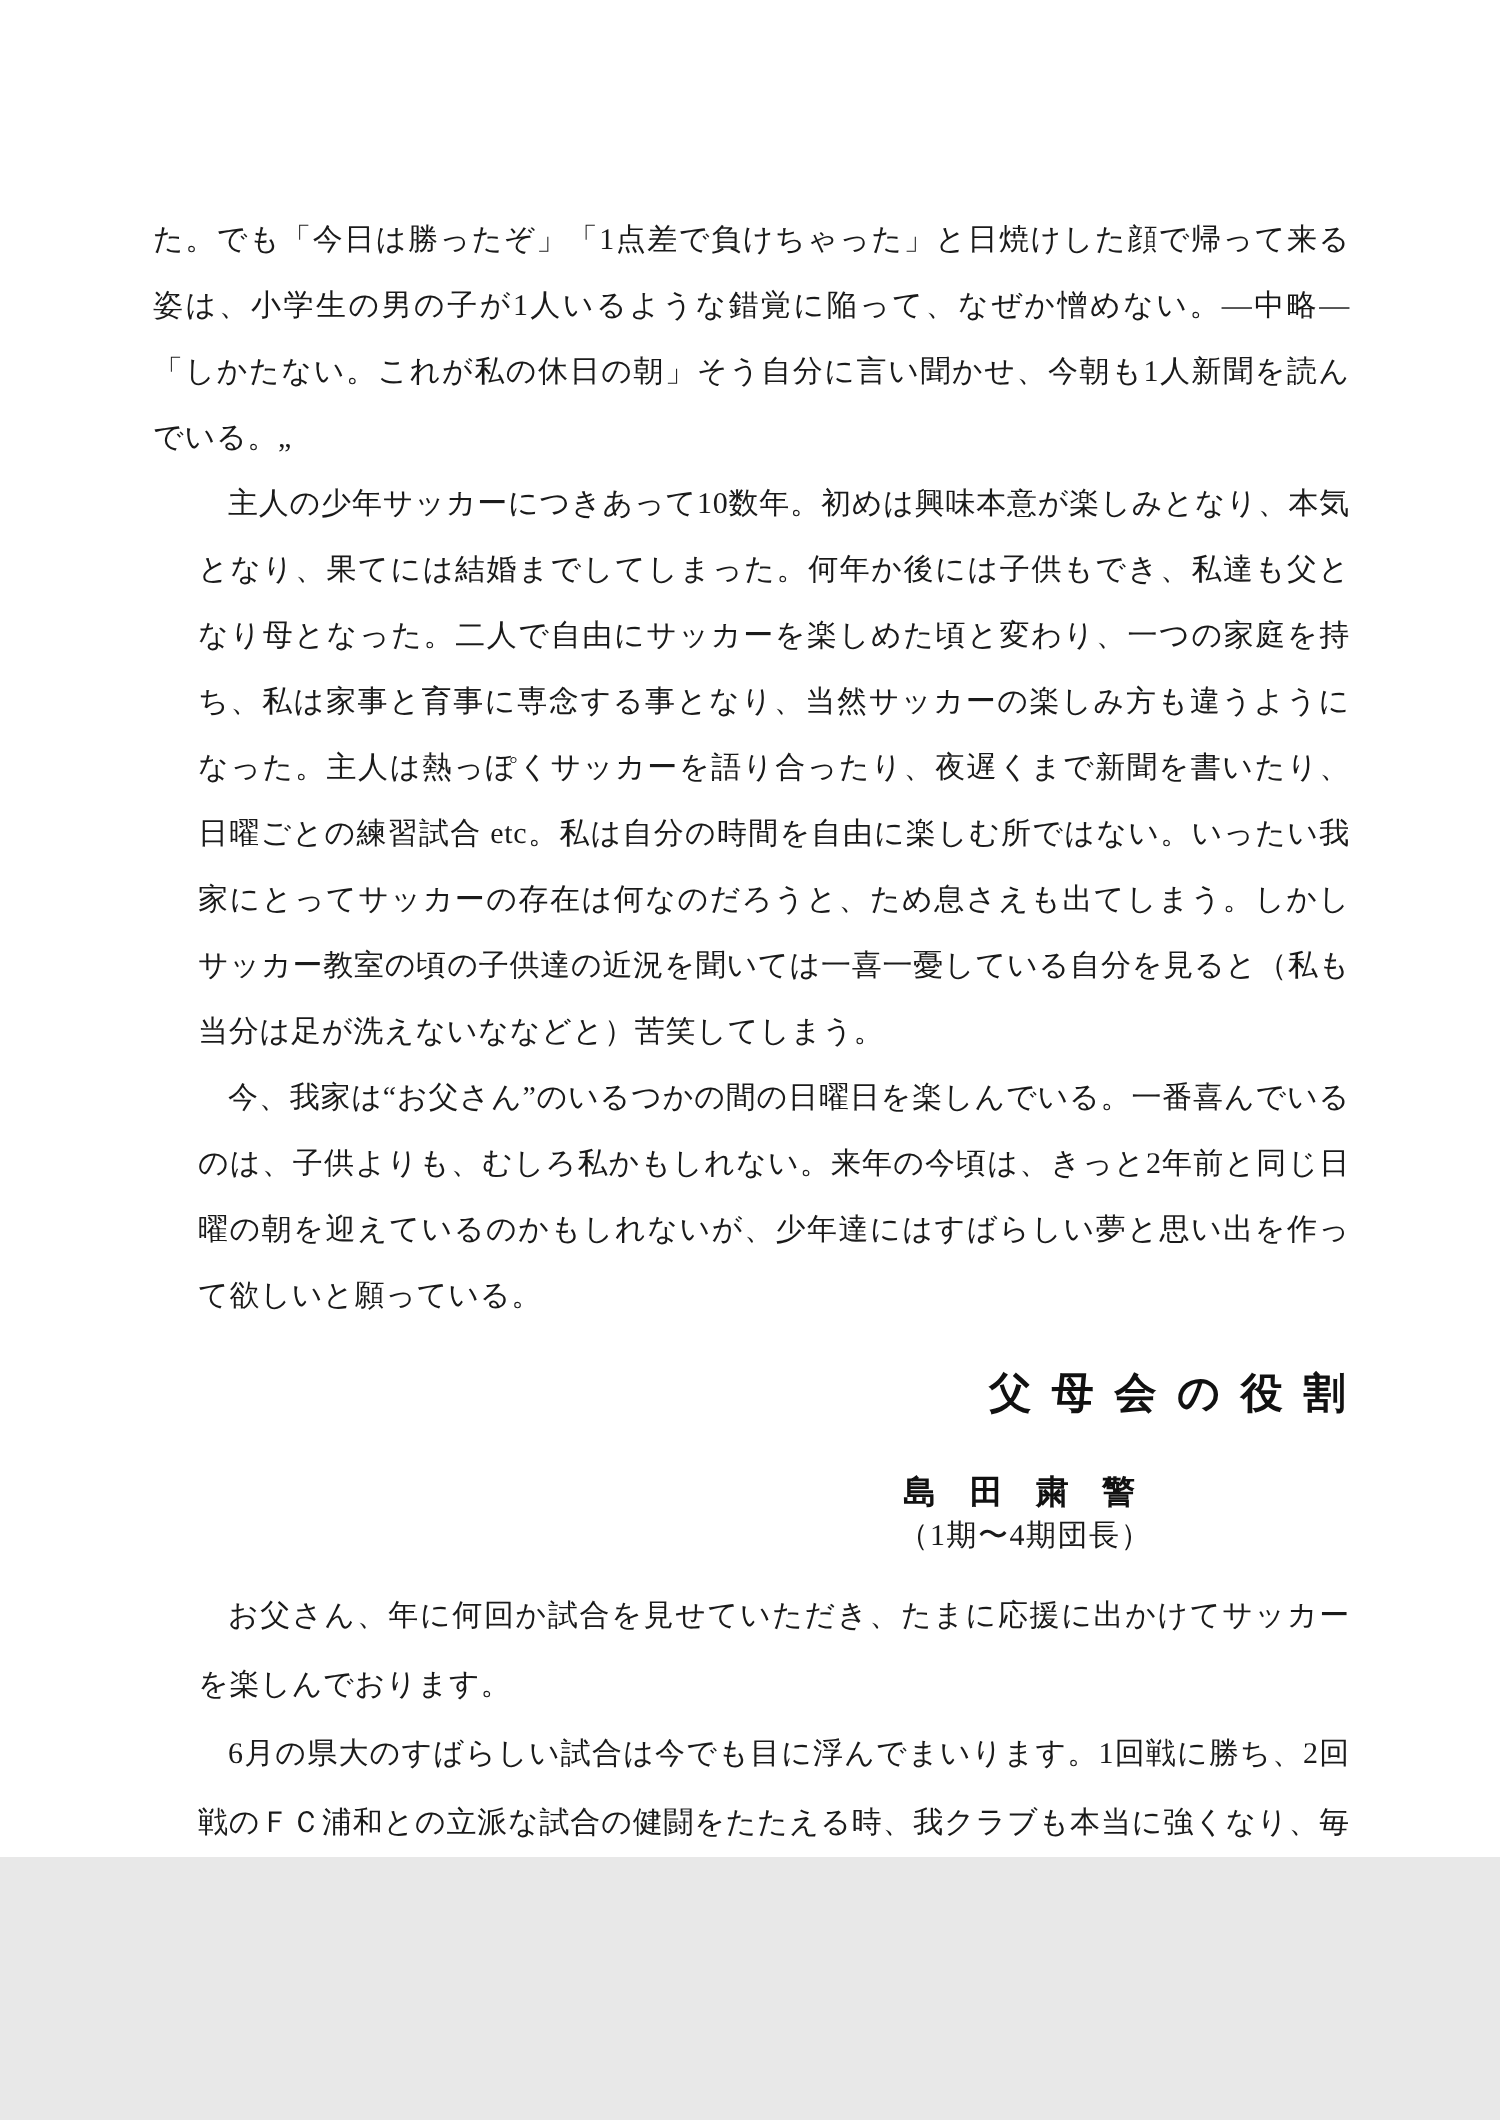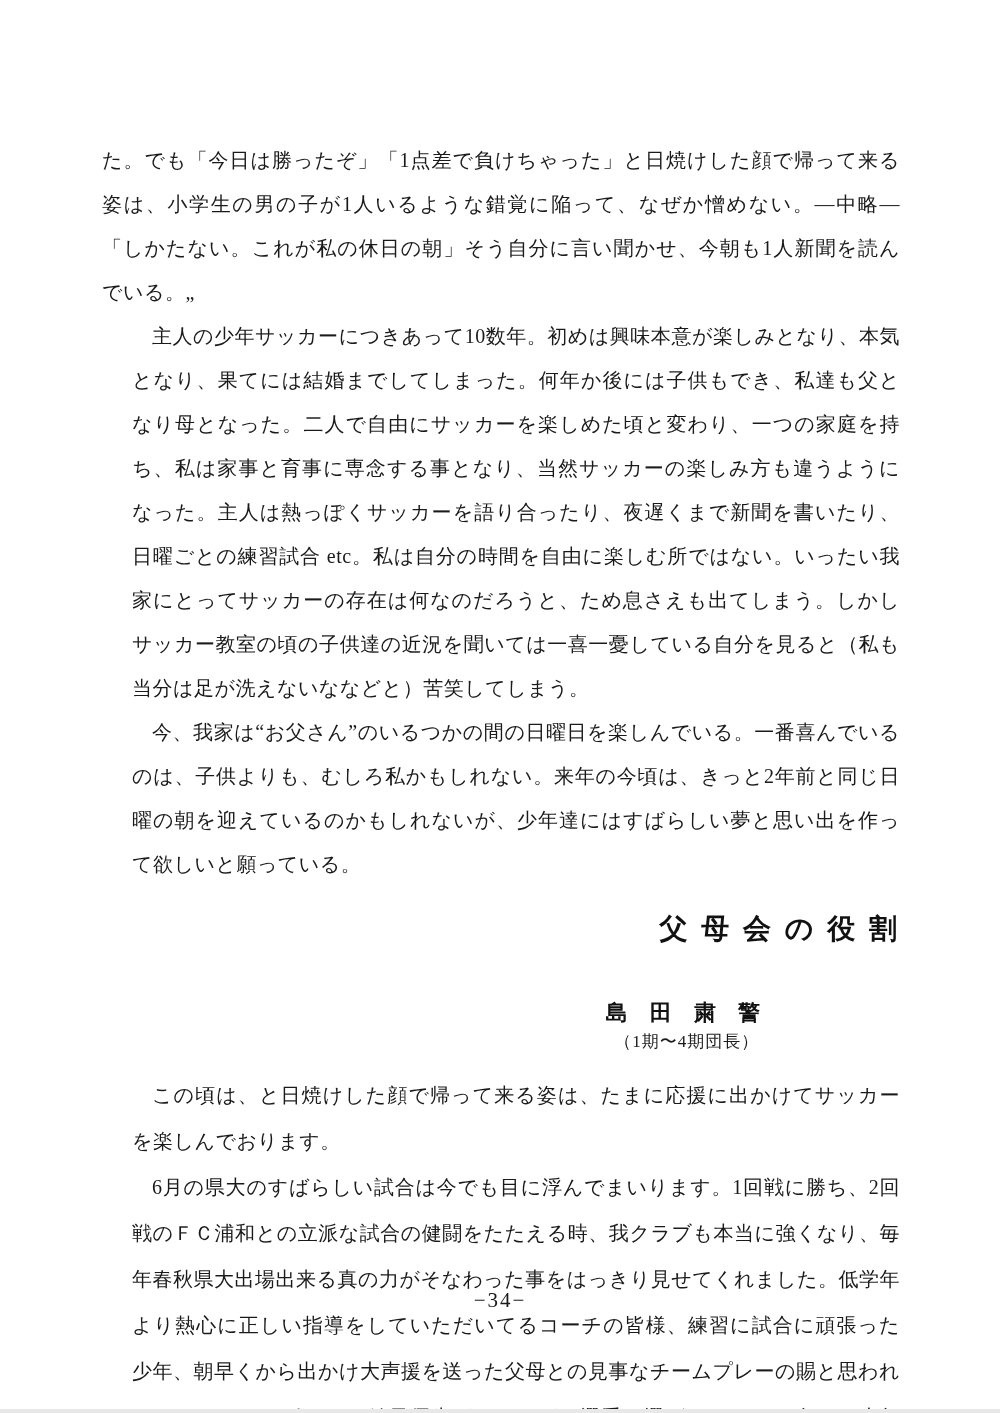--- a/index.html
+++ b/index.html
@@ -1,19 +1,19 @@
 <!DOCTYPE html>
 <html><head>
 <meta charset="utf-8">
 <style>
   html, body { margin: 0; padding: 0; background: #e8e8e8; }
   .page {
     position: relative;
     width: 1000px;
-    height: 1409px;
+    height: 1238px;
     margin: 0 auto;
     background: #ffffff;
     overflow: hidden;
     font-family: "Liberation Serif", serif;
   }
   .content {
     position: absolute;
     left: 102px;
     top: 138px;
     width: 798px;
@@ -32,34 +32,34 @@
     text-align: right;
     font-family: "Liberation Sans", sans-serif;
     font-weight: 700;
     font-size: 28px;
     line-height: 34px;
     letter-spacing: 3px;
     color: #111111;
   }
   .author-block {
     width: max-content;
-    margin: 54px 132px 0 auto;
+    margin: 36px 132px 0 auto;
     text-align: center;
   }
   .author-name {
     font-family: "Liberation Sans", sans-serif;
     font-weight: 700;
     font-size: 22px;
     line-height: 26px;
     letter-spacing: 8px;
     color: #111111;
   }
   .author-note {
     margin-top: 6px;
-    font-size: 17px;
+    font-size: 20px;
     line-height: 20px;
     letter-spacing: 1px;
     color: #1a1a1a;
   }
   .article-body { margin-top: 20px; }
   .article-body .para { line-height: 46px; }
   .page-number {
     position: absolute;
     top: 1288px;
     left: 0;
@@ -83,21 +83,21 @@
     <p class="para indent">今、我家は“お父さん”のいるつかの間の日曜日を楽しんでいる。一番喜んでいるのは、子供よりも、むしろ私かもしれない。来年の今頃は、きっと2年前と同じ日曜の朝を迎えているのかもしれないが、少年達にはすばらしい夢と思い出を作って欲しいと願っている。</p>
 
     <h1 class="article-title">父 母 会 の 役 割</h1>
 
     <div class="author-block">
       <div class="author-name">島 田 粛 警</div>
       <div class="author-note">（1期〜4期団長）</div>
     </div>
 
     <div class="article-body">
-      <p class="para indent">この頃は、と日焼けした顔で帰って来る姿は、たまに応援に出かけてサッカーを楽しんでおります。</p>
+      <p class="para indent">お父さん、年に何回か試合を見せていただき、たまに応援に出かけてサッカーを楽しんでおります。</p>
 
       <p class="para indent">6月の県大のすばらしい試合は今でも目に浮んでまいります。1回戦に勝ち、2回戦のＦＣ浦和との立派な試合の健闘をたたえる時、我クラブも本当に強くなり、毎年春秋県大出場出来る真の力がそなわった事をはっきり見せてくれました。低学年より熱心に正しい指導をしていただいてるコーチの皆様、練習に試合に頑張った少年、朝早くから出かけ大声援を送った父母との見事なチームプレーの賜と思われます。とかくスポーツは結果優先がちですが、選手に選ばれなかった多くの少年達もいるわけです。胸を張ってクラブに入部した少年達を全員選手として出場させることは難しい訳ですので、父母会の大きな役割の一つに、選手になれなかった少年達をひとつでも多くの大会にチャレンジ出来るようにコーチへサポートする力が必要です。会費さえ出せば子供達を見てもらえると、まるで塾</p>
     </div>
 
   </div>
 
   <div class="page-number">−34−</div>
 </div>
 
 </body></html>

